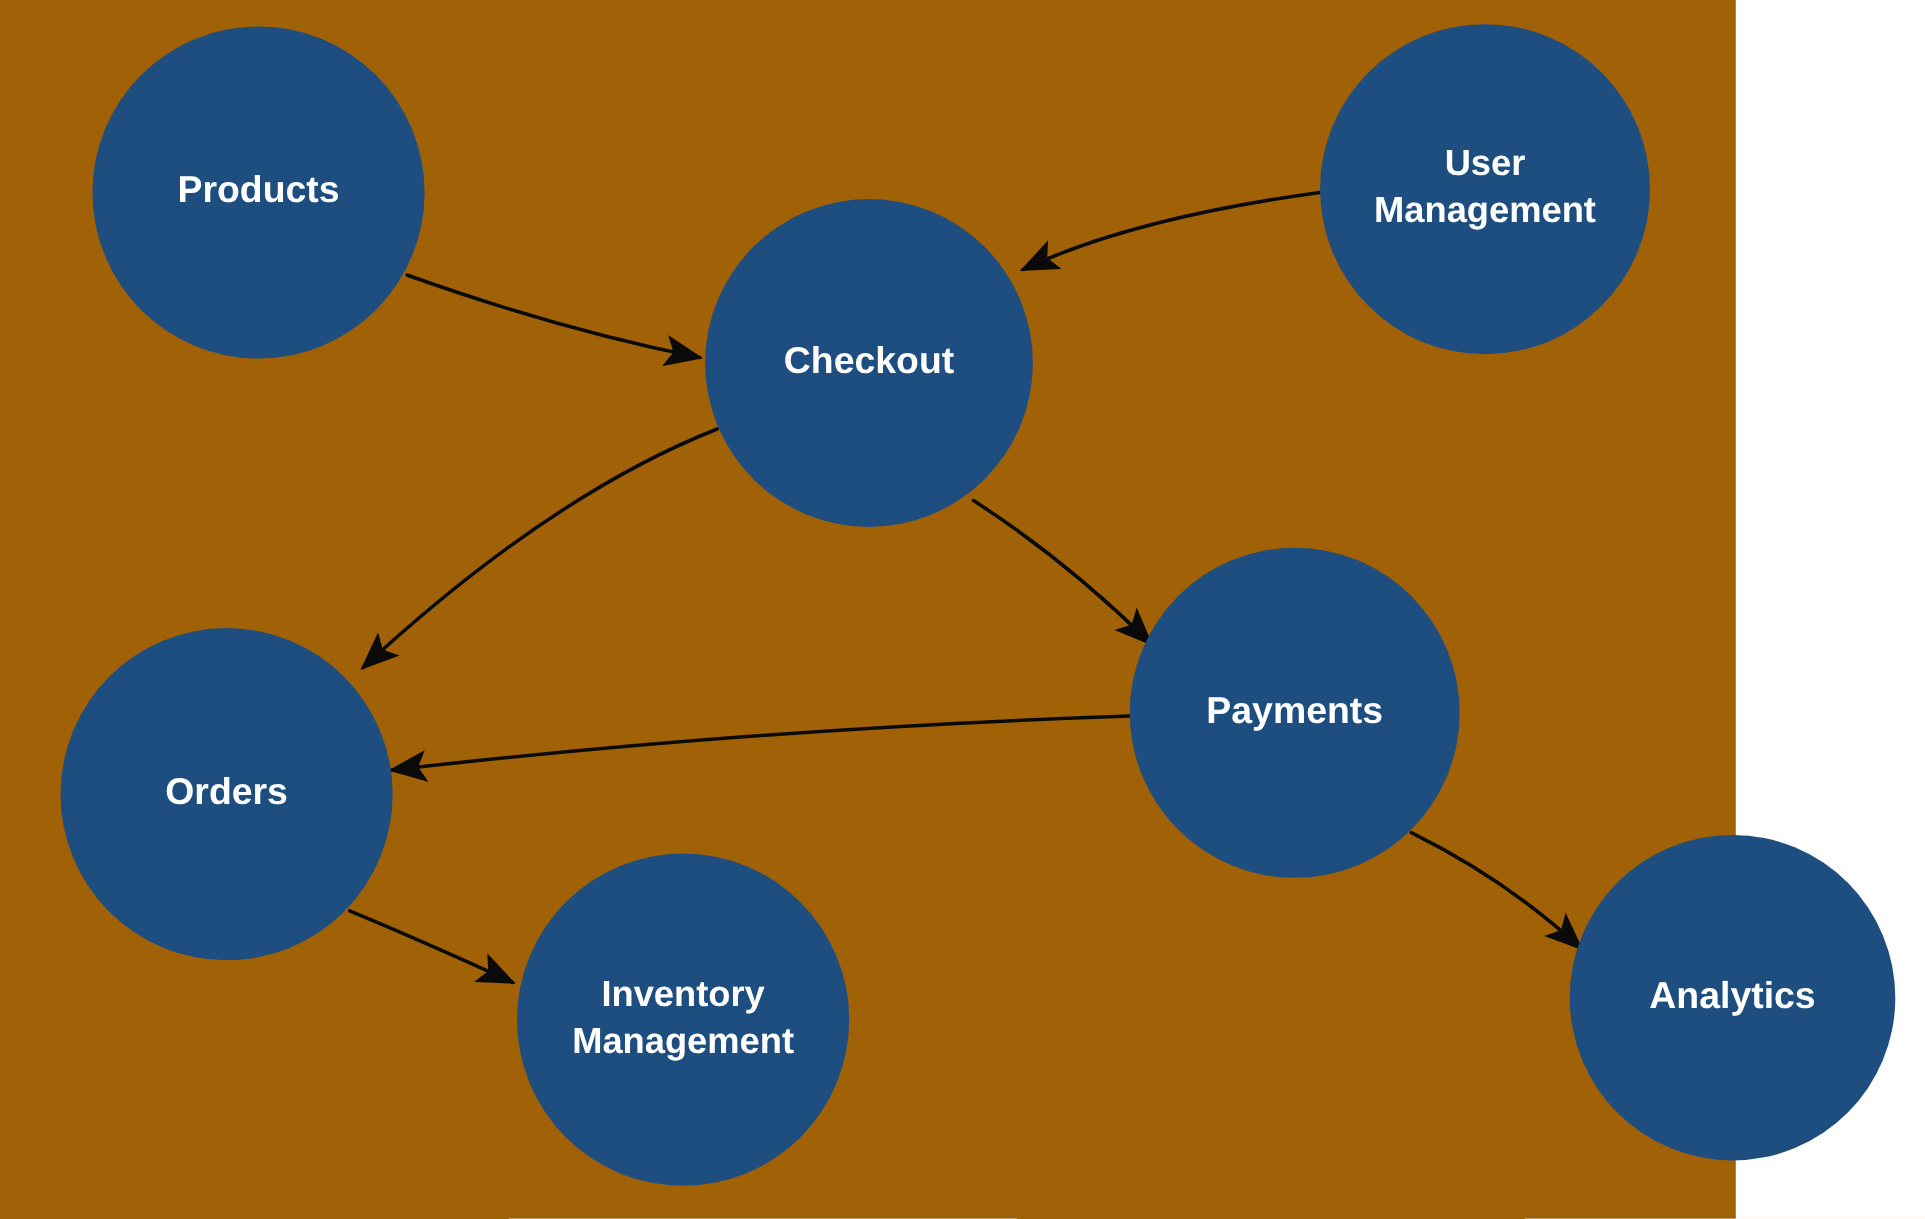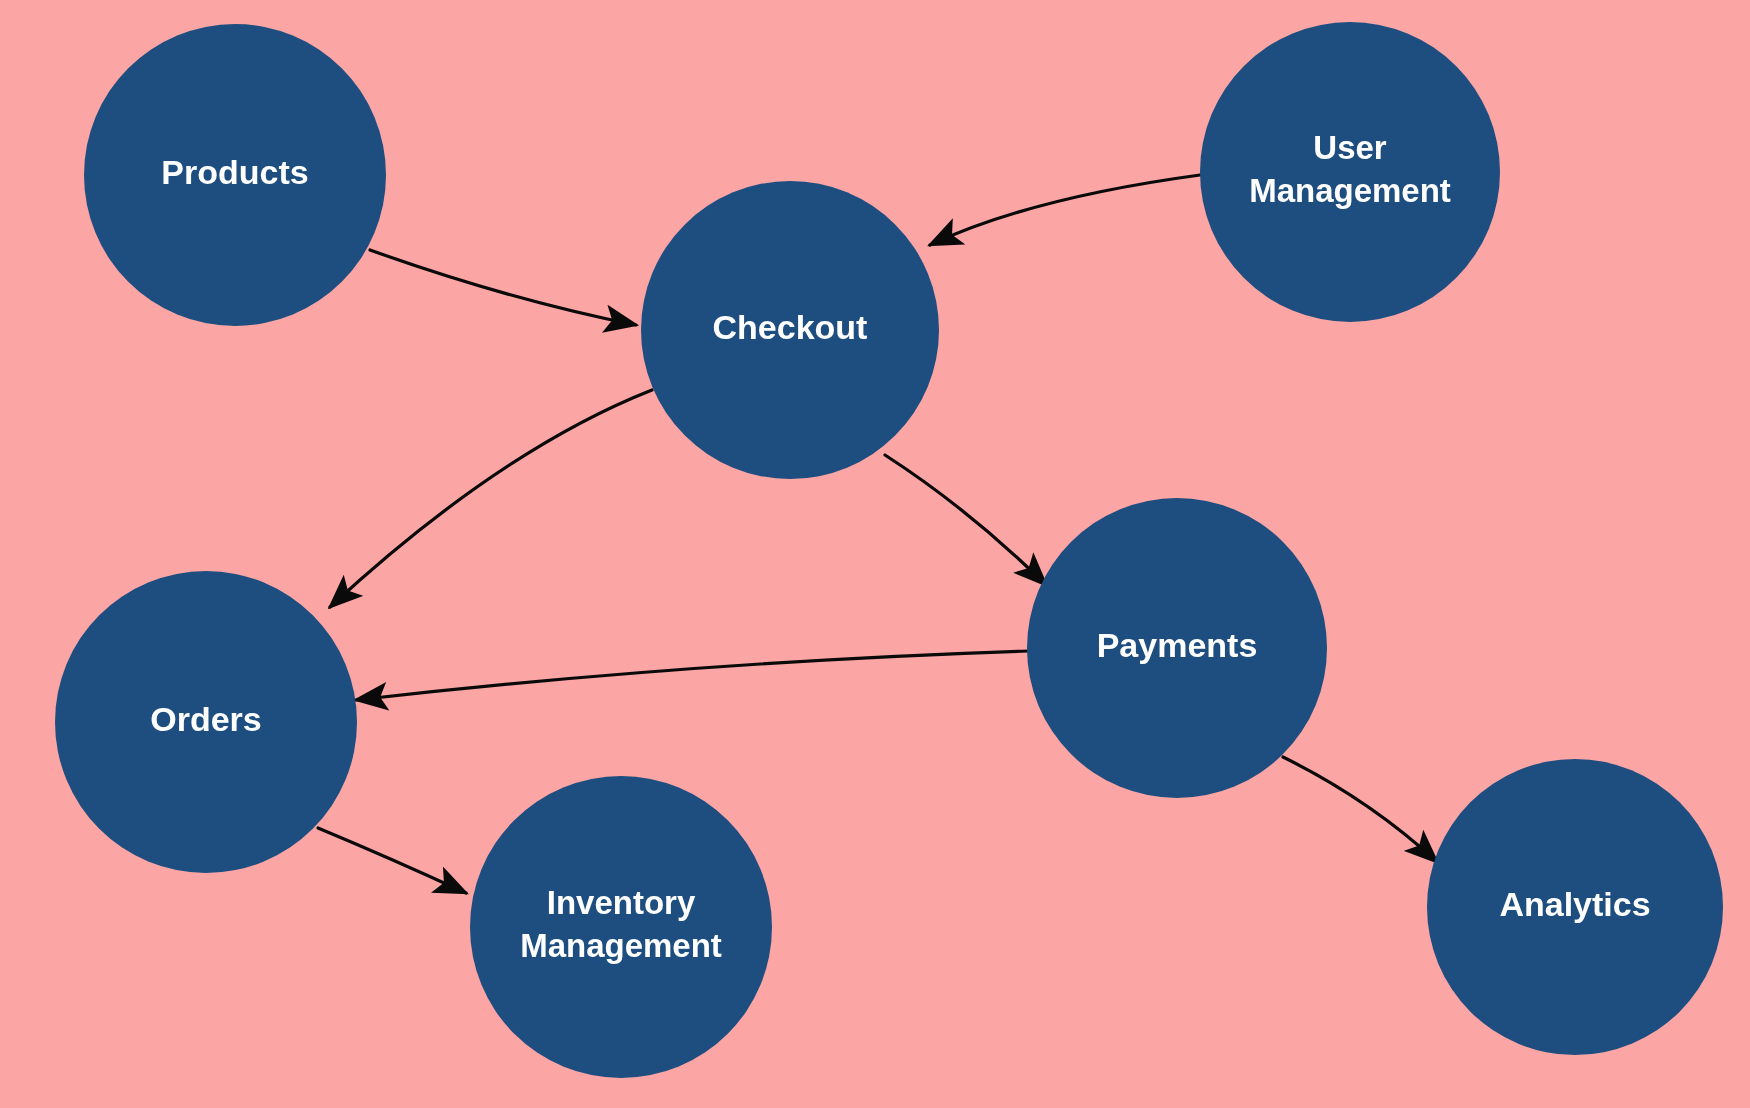--- a/index.html
+++ b/index.html
@@ -9,23 +9,23 @@
     background: #ffffff;
   }
   body {
     font-family: "Liberation Sans", sans-serif;
     width: 1750px;
     height: 1108px;
     overflow: hidden;
   }
   #graph-canvas {
     position: relative;
-    width: 1750px;
+    width: 1578px;
     height: 1108px;
-    background: #fca5a5;
+    background: #a16207;
   }
   #graph-svg {
     position: absolute;
     top: 0;
     left: 0;
     width: 1750px;
     height: 1108px;
     display: block;
   }
   .node-label {

